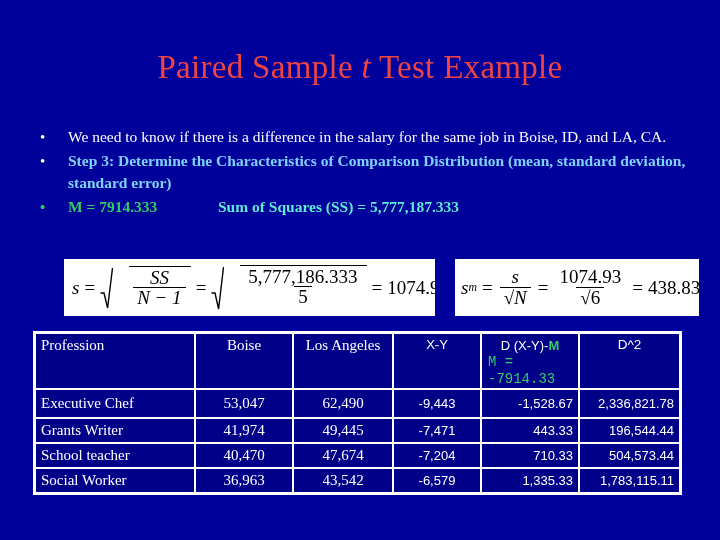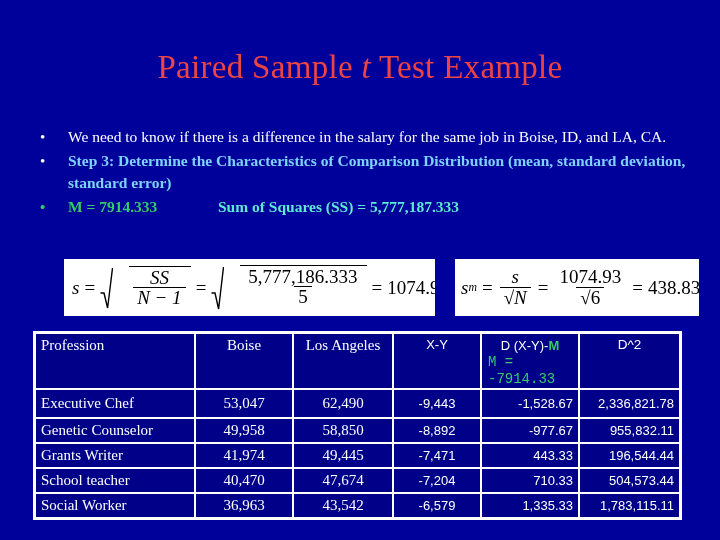--- a/index.html
+++ b/index.html
@@ -383,28 +383,20 @@
   <tbody>
     <tr>
       <td class="td-prof">Executive Chef</td>
       <td class="td-num-serif">53,047</td>
       <td class="td-num-serif">62,490</td>
       <td class="td-num-sans-c">-9,443</td>
       <td class="td-num-sans-r">-1,528.67</td>
       <td class="td-d2">2,336,821.78</td>
     </tr>
     <tr>
-      <td class="td-prof">Genetic Counselor</td>
-      <td class="td-num-serif">49,958</td>
-      <td class="td-num-serif">58,850</td>
-      <td class="td-num-sans-c">-8,892</td>
-      <td class="td-num-sans-r">-977.67</td>
-      <td class="td-d2">955,832.11</td>
-    </tr>
-    <tr>
       <td class="td-prof">Grants Writer</td>
       <td class="td-num-serif">41,974</td>
       <td class="td-num-serif">49,445</td>
       <td class="td-num-sans-c">-7,471</td>
       <td class="td-num-sans-r">443.33</td>
       <td class="td-d2">196,544.44</td>
     </tr>
     <tr>
       <td class="td-prof">School teacher</td>
       <td class="td-num-serif">40,470</td>

